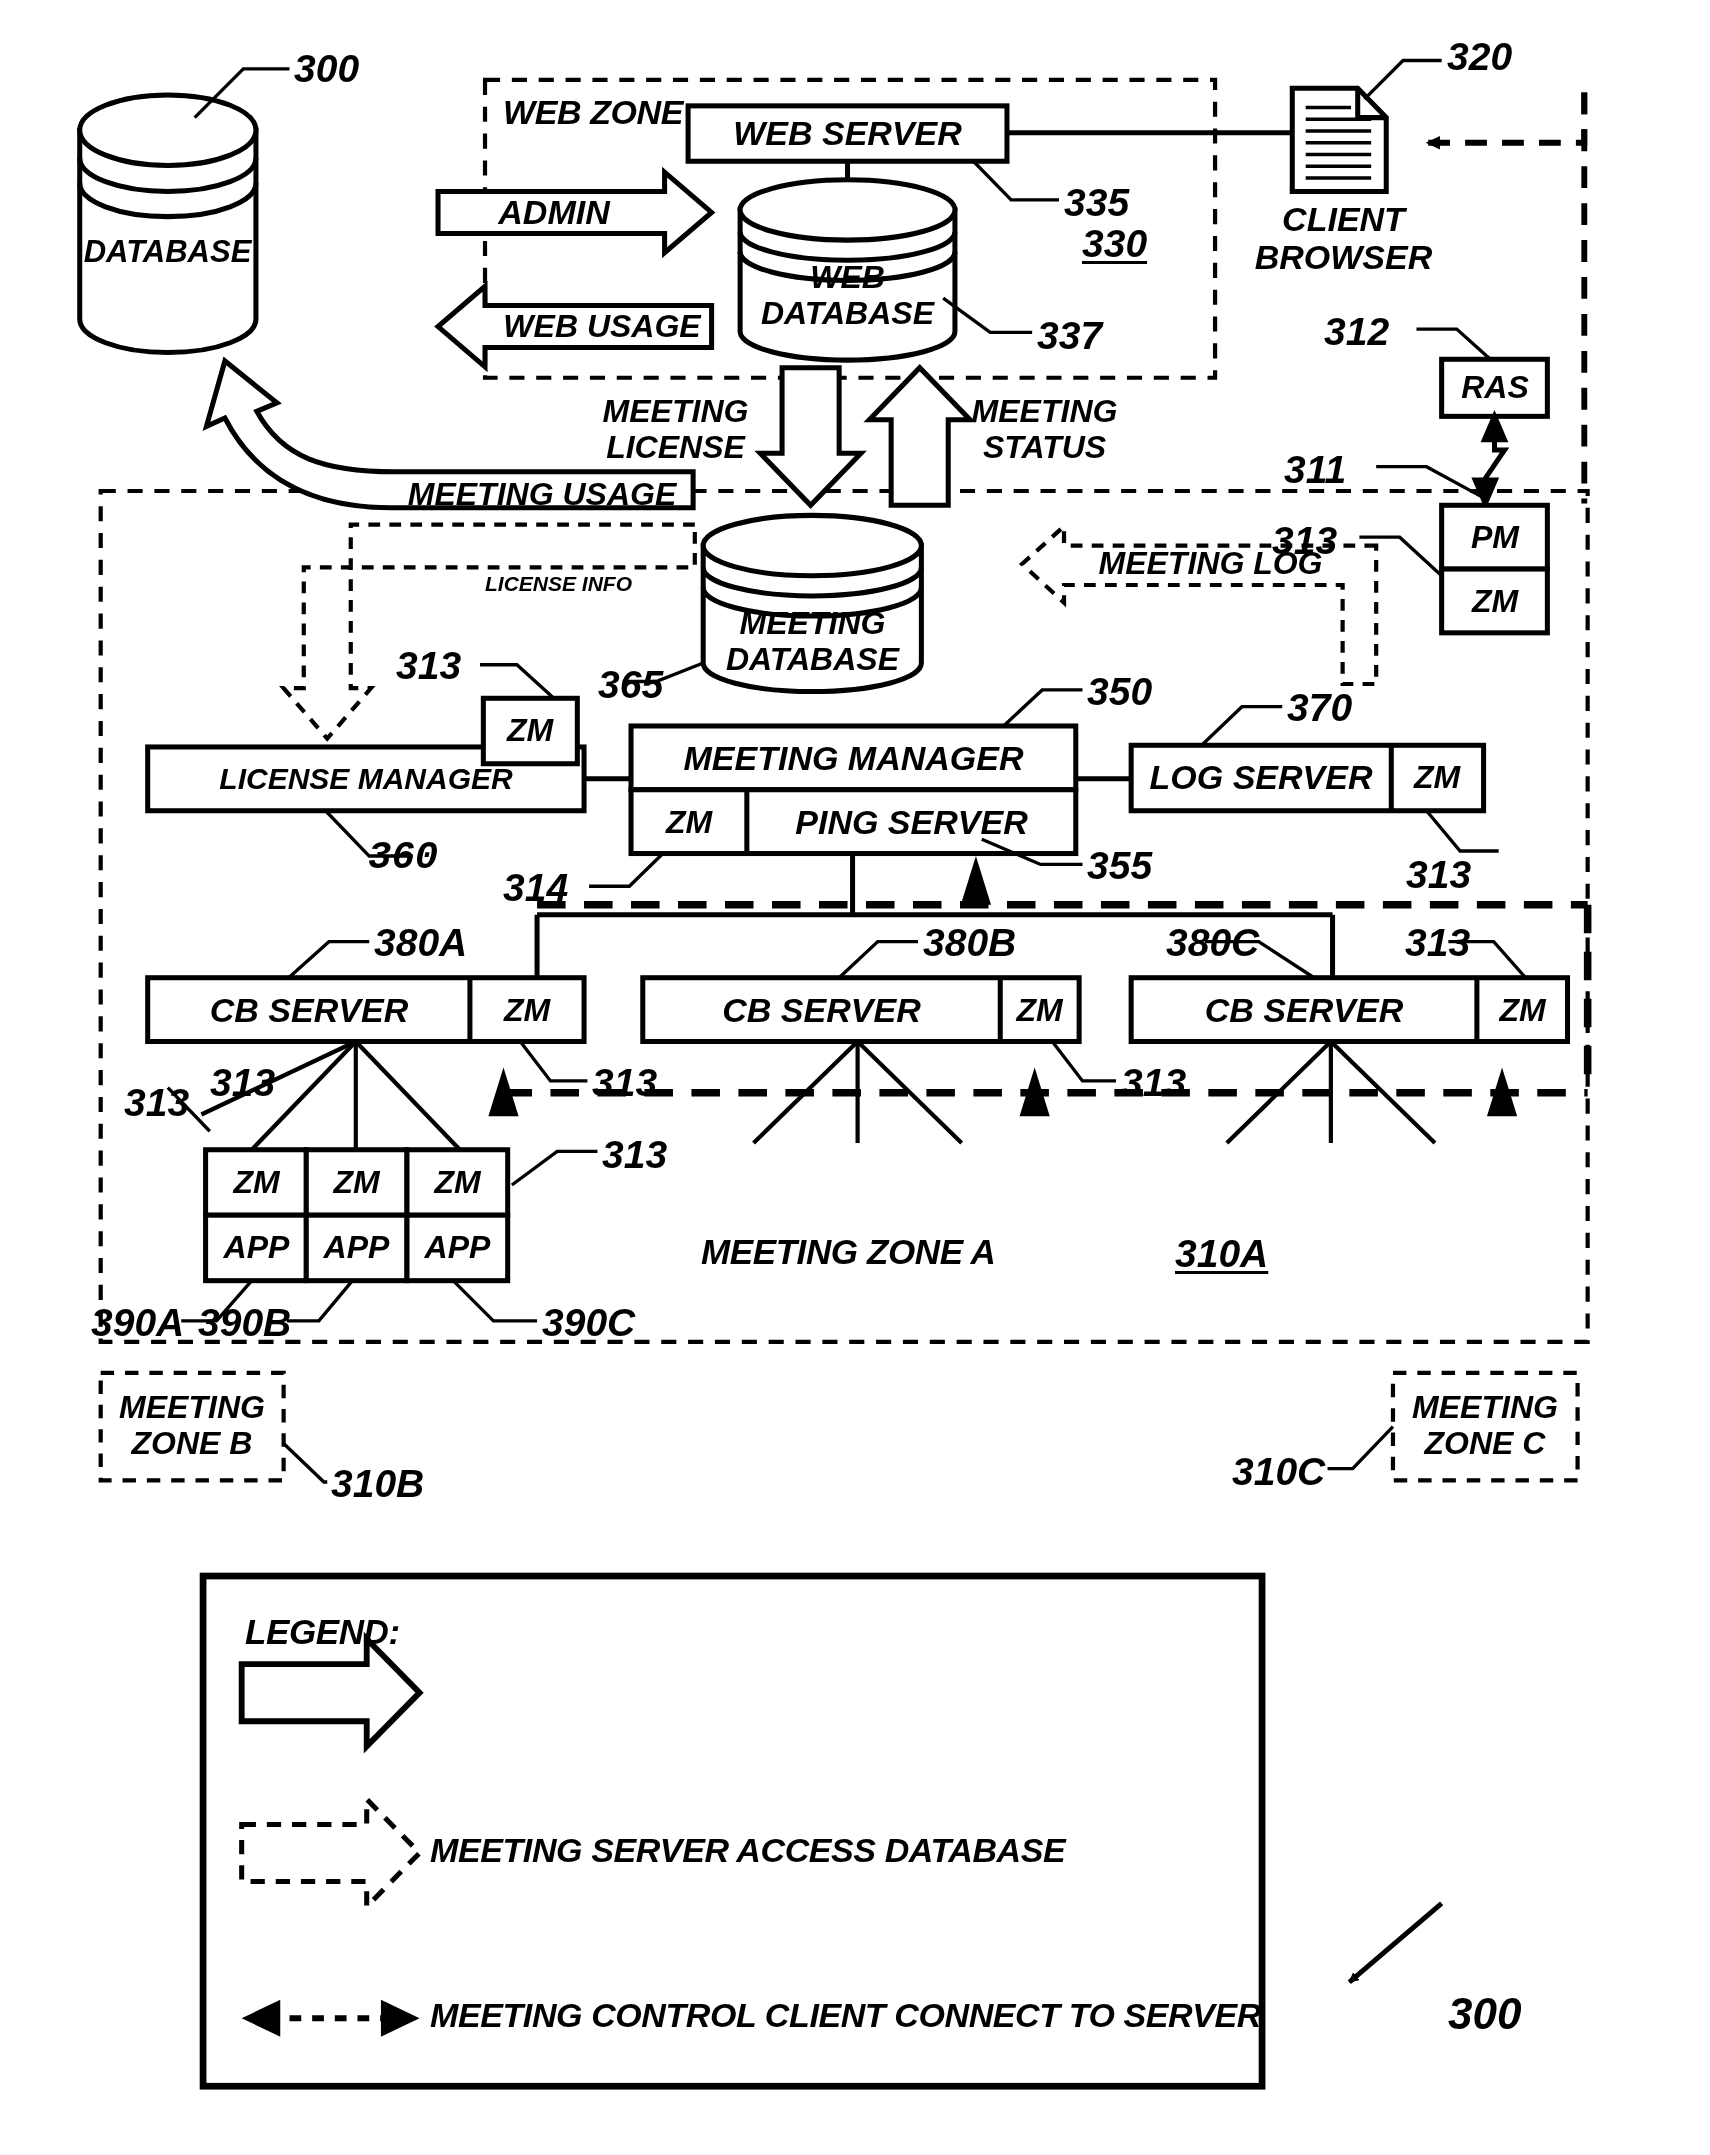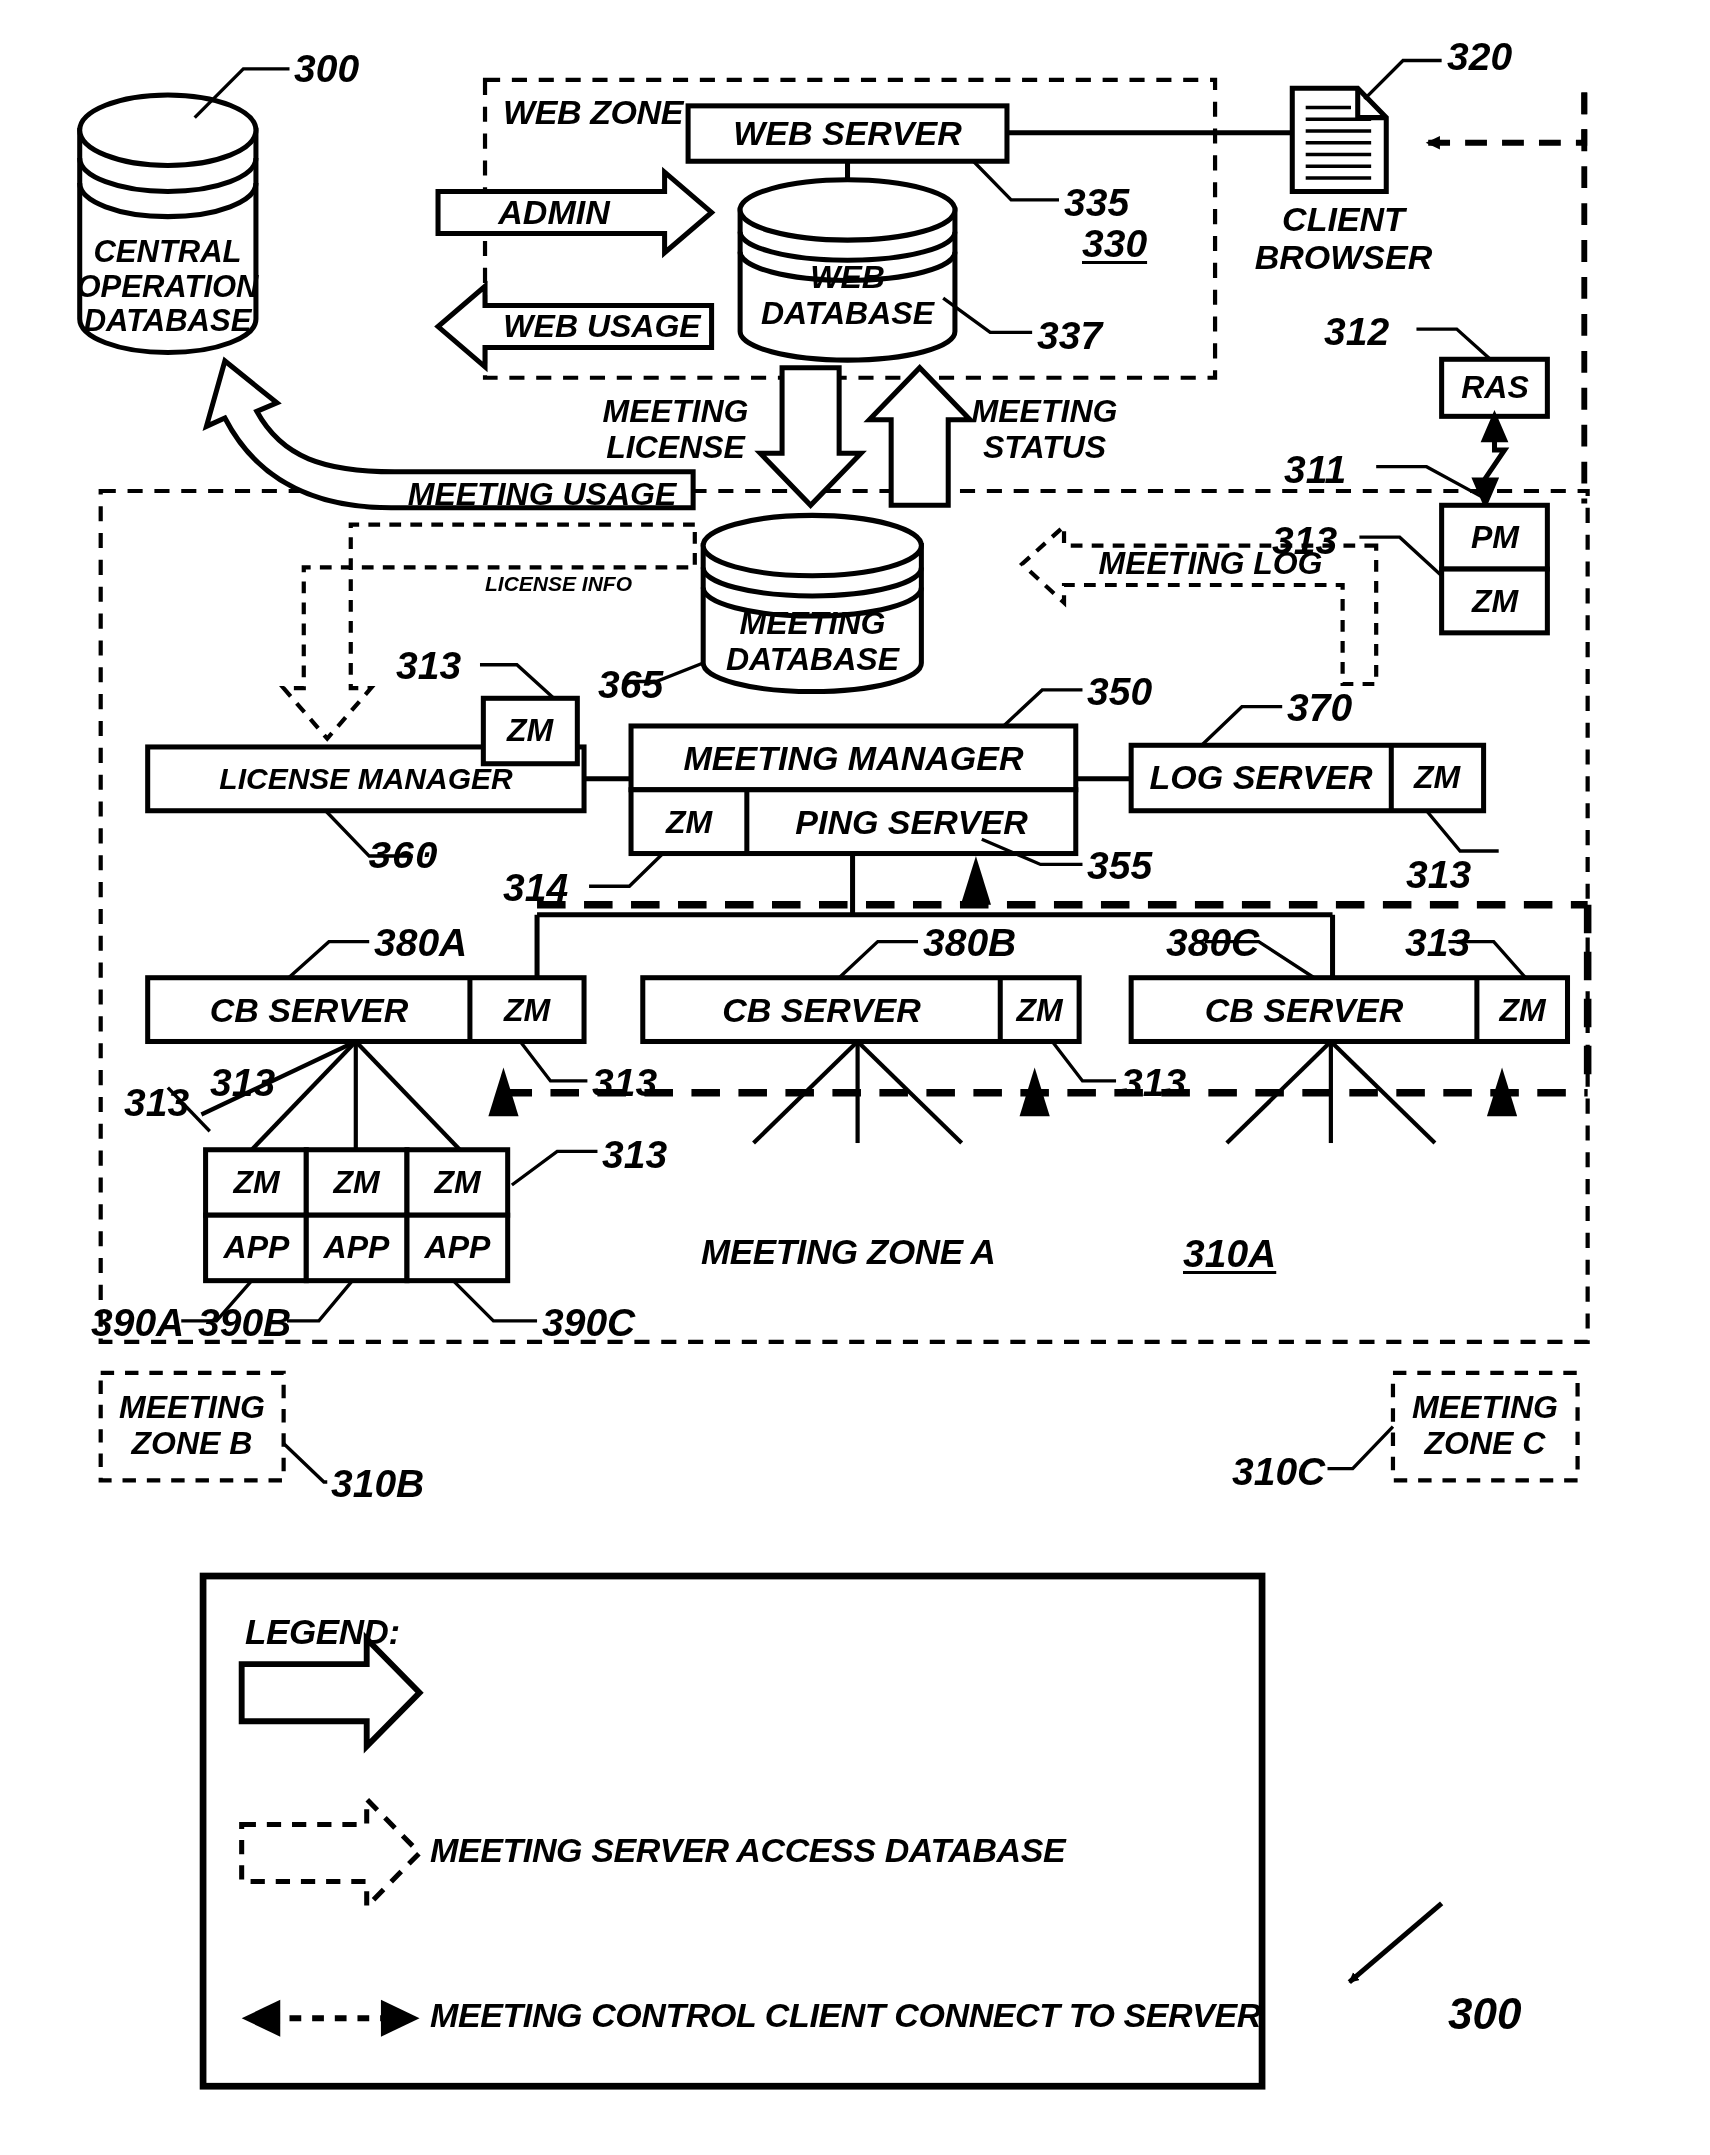--- a/index.html
+++ b/index.html
@@ -211,21 +211,20 @@
     <g>
       <line x1="318" y1="2405" x2="470" y2="2405" stroke="#000" stroke-width="7" stroke-dasharray="14,13"></line>
       <path d="M288,2405 L334,2383 L334,2427 Z" fill="#000"></path>
       <path d="M500,2405 L454,2383 L454,2427 Z" fill="#000"></path>
     </g>
 
     <path d="M1718,2268 L1608,2362" fill="none" stroke="#000" stroke-width="6" marker-end="url(#solidArrow)"></path>
   </svg>
 
   <div class="ctr" style="left:50px;top:235px;width:235px;font-size:31px;">
-    <span>CENTRAL OPERATION</span>
     <span>DATABASE</span>
   </div>
   <div class="num" style="left:294px;top:47px;">300</div>
 
   <div class="lbl" style="left:503px;top:94px;font-size:34px;">WEB ZONE</div>
   <div class="boxlbl" style="left:688px;top:106px;width:319px;height:55px;font-size:34px;">WEB SERVER</div>
   <div class="num" style="left:1064px;top:181px;">335</div>
   <div class="ctr" style="left:747px;top:260px;width:201px;font-size:32px;">
     <span>WEB</span>
     <span>DATABASE</span>
@@ -305,21 +304,21 @@
   <div class="boxlbl" style="left:407px;top:1150px;width:101px;height:65px;font-size:32px;">ZM</div>
   <div class="boxlbl" style="left:206px;top:1215px;width:101px;height:65px;font-size:32px;">APP</div>
   <div class="boxlbl" style="left:306px;top:1215px;width:101px;height:65px;font-size:32px;">APP</div>
   <div class="boxlbl" style="left:407px;top:1215px;width:101px;height:65px;font-size:32px;">APP</div>
   <div class="num" style="left:602px;top:1133px;">313</div>
   <div class="num" style="left:91px;top:1301px;">390A</div>
   <div class="num" style="left:198px;top:1301px;">390B</div>
   <div class="num" style="left:542px;top:1301px;">390C</div>
 
   <div class="lbl" style="left:701px;top:1233px;font-size:35px;">MEETING ZONE A</div>
-  <div class="num u" style="left:1175px;top:1232px;margin-left:8px;">310A</div>
+  <div class="num u" style="left:1175px;top:1232px;">310A</div>
 
   <div class="ctr" style="left:104px;top:1390px;width:176px;font-size:32px;">
     <span>MEETING</span>
     <span>ZONE B</span>
   </div>
   <div class="num" style="left:331px;top:1462px;">310B</div>
 
   <div class="ctr" style="left:1396px;top:1390px;width:178px;font-size:32px;">
     <span>MEETING</span>
     <span>ZONE C</span>

